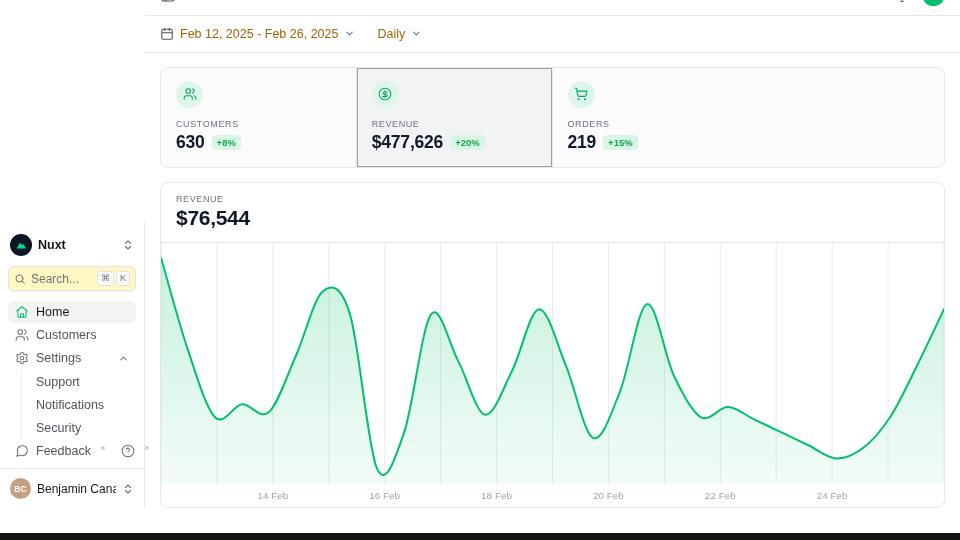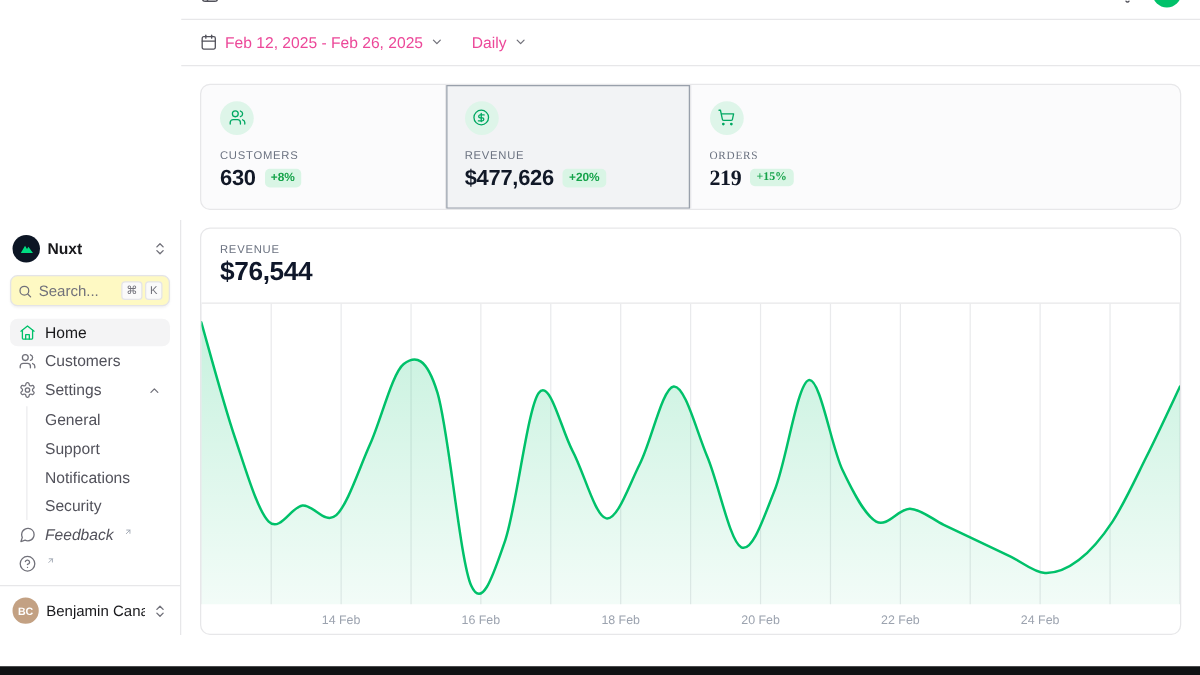--- a/index.html
+++ b/index.html
@@ -44,52 +44,52 @@
   .nav-item .ni svg { width:14px; height:14px; }
   .nav-item.active { background:#f4f4f5; color:#18181b; font-weight:500; }
   .nav-item.active .ni { color:#00c16a; }
   .nav-badge { margin-left:auto; border:1px solid #e4e4e7; border-radius:4px; font-size:9.5px; padding:0 4px; color:#52525b; line-height:13px; }
   .chev-right { margin-left:auto; color:#71717a; display:flex; }
   .chev-right svg { width:11px; height:11px; }
 
   .children { display:flex; flex-direction:column; gap:1px; margin:1px 0 1px 13px; border-left:1px solid #ececee; padding-left:7px; }
   .child-item { font-size:12.5px; color:#52525b; padding:4px 7px; border-radius:6px; cursor:pointer; }
 
-  .sidebar-footer { margin-top:auto; display:flex; flex-direction:column; gap:1px; padding-bottom:6px;font-style:italic; }
+  .sidebar-footer { margin-top:auto; display:flex; flex-direction:row; gap:1px; padding-bottom:6px; }
   .ext-arrow { color:#9ca3af; display:flex; transform:translateY(-3px); margin-left:1px; }
   .ext-arrow svg { width:7px; height:7px; }
 
   .user-row { display:flex; align-items:center; gap:6px; border-top:1px solid #e7e7e9; margin:0 -8px; padding:9px 10px; cursor:pointer; }
   .avatar { width:21px; height:21px; border-radius:50%; background:#c3a183; color:#fff; font-size:8.5px; font-weight:700; display:flex; align-items:center; justify-content:center; flex:none; }
   .user-name { font-size:12px; font-weight:500; flex:1; white-space:nowrap; overflow:hidden; }
 
   
   main { flex:1; display:flex; flex-direction:column; min-width:0; }
   .topbar { height:41px; min-height:41px; border-bottom:1px solid #e7e7e9; display:flex; align-items:center; padding:0 15px; gap:9px; }
   .icon-btn { color:#52525b; display:flex; cursor:pointer; background:none; border:none; padding:0; }
   .icon-btn svg { width:16px; height:16px; }
   .topbar-title { font-size:13.5px; font-weight:600; }
   .topbar-right { margin-left:auto; display:flex; align-items:center; gap:12px; }
   .bell-wrap { position:relative; display:flex; }
   .bell-dot { position:absolute; top:-1px; right:0px; width:6px; height:6px; border-radius:50%; background:#ef4444; border:1px solid #fff; }
   .plus-btn { width:23px; height:23px; border-radius:50%; background:#00c16a; border:none; color:#fff; display:flex; align-items:center; justify-content:center; cursor:pointer; }
   .plus-btn svg { width:13px; height:13px; }
 
   .filterbar { height:37px; min-height:37px; border-bottom:1px solid #e7e7e9; display:flex; align-items:center; padding:0 15px; gap:22px; }
-  .filter-btn { display:flex; align-items:center; gap:6px; font-size:12.5px; color:#ec4899; cursor:pointer; background:none; border:none; padding:0; font-family:inherit; }
+  .filter-btn { display:flex; align-items:center; gap:6px; font-size:12.5px; color:#a16207; cursor:pointer; background:none; border:none; padding:0; font-family:inherit; }
   .filter-btn .fi { color:#52525b; display:flex; }
   .filter-btn .fi svg { width:14px; height:14px; }
   .filter-btn .cd { color:#71717a; display:flex; }
   .filter-btn .cd svg { width:11px; height:11px; }
 
   .content { padding:14px 15px 0; flex:1; overflow:hidden; }
 
   .stats { display:grid; grid-template-columns:1fr 1fr 1fr 1fr; border:1px solid #e7e7e9; border-radius:8px; overflow:hidden; background:#fbfbfc; }
   .stat { padding:13px 15px 14px; border-right:1px solid #e7e7e9; cursor:pointer; }
-  .stat:last-child { border-right:none;font-family:Liberation Serif, serif; }
+  .stat:last-child { border-right:none; }
   .stat.selected { background:#f2f3f5; box-shadow:inset 0 0 0 1px #99a0ab; }
   .stat-icon { width:27px; height:27px; border-radius:50%; background:#def5e9; color:#00a862; display:flex; align-items:center; justify-content:center; }
   .stat-icon svg { width:14px; height:14px; }
   .stat-label { font-size:9px; letter-spacing:.6px; color:#6b7280; margin-top:11px; font-weight:500; }
   .stat-value-row { display:flex; align-items:center; gap:7px; margin-top:3px; }
   .stat-value { font-size:17.5px; font-weight:700; letter-spacing:-.2px; color:#111827; }
   .delta-badge { background:#d9f5e5; color:#16a34a; font-size:9.5px; font-weight:600; padding:2px 5px; border-radius:4px; }
 
   .chart-card { margin-top:14px; border:1px solid #e7e7e9; border-radius:8px; overflow:hidden; background:#fff; }
   .chart-head { padding:11px 15px 12px; border-bottom:1px solid #e7e7e9; }
@@ -163,21 +163,20 @@
             </svg>
         </span>
         <span>Settings</span>
         <span class="chev-right">
           <svg viewBox="0 0 24 24" fill="none" stroke="currentColor" stroke-width="2.2" stroke-linecap="round" stroke-linejoin="round">
               <path d="M6 15l6-6 6 6"></path>
             </svg>
         </span>
       </a>
       <div class="children">
-        <a class="child-item">General</a>
         <a class="child-item">Support</a>
         <a class="child-item">Notifications</a>
         <a class="child-item">Security</a>
       </div>
     </nav>
 
     <div class="sidebar-footer">
       <a class="nav-item">
         <span class="ni">
           <svg viewBox="0 0 24 24" fill="none" stroke="currentColor" stroke-width="1.8" stroke-linecap="round" stroke-linejoin="round">

